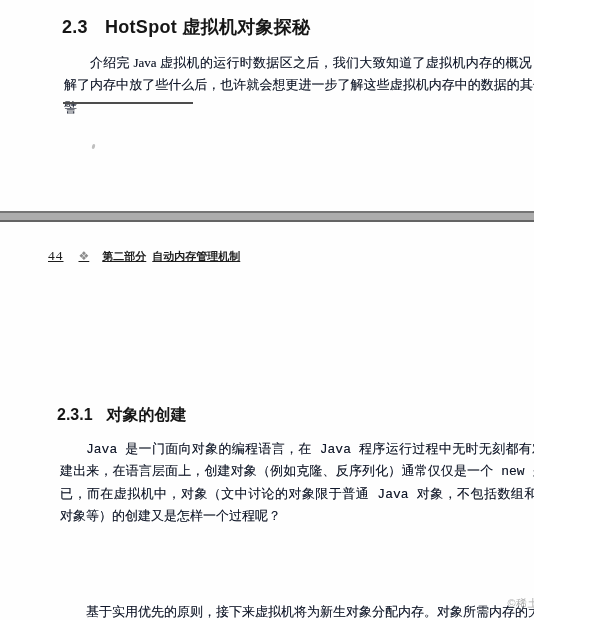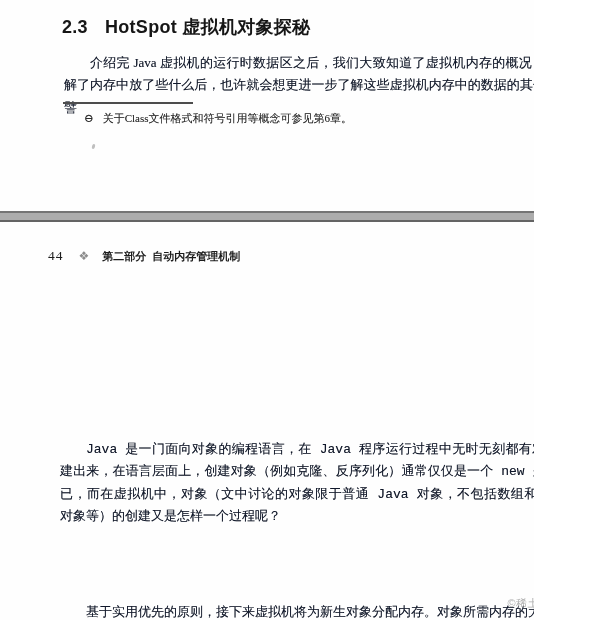--- a/index.html
+++ b/index.html
@@ -96,20 +96,21 @@
     transform: rotate(18deg);
   }
 
   .running-header {
     position: absolute;
     top: 26px; left: 48px;
     display: flex;
     align-items: center;
     white-space: nowrap;
     color: #1d1d1d;
+    text-decoration: underline;
   }
   .running-header .page-num {
     font-family: "Liberation Serif", "DejaVu Serif", serif;
     font-size: 13.5px;
     letter-spacing: 1px;
   }
   .running-header .ornament {
     font-family: "DejaVu Sans", sans-serif;
     font-size: 12px;
     color: #8c8c8c;
@@ -147,39 +148,39 @@
 
   <section class="page page-top">
     <h1 class="h1">
       <span class="h-num">2.3</span><span class="h-title">HotSpot 虚拟机对象探秘</span>
     </h1>
 
     <p class="body-text indent para-top">介绍完 Java 虚拟机的运行时数据区之后，我们大致知道了虚拟机内存的概况，读者了解了内存中放了些什么后，也许就会想更进一步了解这些虚拟机内存中的数据的其他细节，譬</p>
 
     <div class="footnote-rule"></div>
 
-    <div class="footnote">
-      <span class="fn-marker">⊖</span><span class="fn-text">关于Class文件格式和符号引用等概念可参见第6章。</span>
-    </div>
 
     <div class="speck"></div>
   </section>
 
   <div class="page-divider"></div>
 
   <section class="page page-bottom">
 
     <div class="running-header">
       <span class="page-num">44</span>
       <span class="ornament">❖</span>
       <span class="part-label">第二部分</span>
       <span class="part-title">自动内存管理机制</span>
     </div>
 
 
+    <h2 class="h2">
+      <span class="h-num">2.3.1</span><span class="h-title">对象的创建</span>
+    </h2>
 
     <p class="body-text indent p2">Java 是一门面向对象的编程语言，在 Java 程序运行过程中无时无刻都有对象被创建出来，在语言层面上，创建对象（例如克隆、反序列化）通常仅仅是一个 new 关键字而已，而在虚拟机中，对象（文中讨论的对象限于普通 Java 对象，不包括数组和 Class 对象等）的创建又是怎样一个过程呢？</p>
 
 
     <p class="body-text indent p4">基于实用优先的原则，接下来虚拟机将为新生对象分配内存。对象所需内存的大小在</p>
 
     <div class="watermark">©稀土掘金技术社区</div>
   </section>
 
 </div>

